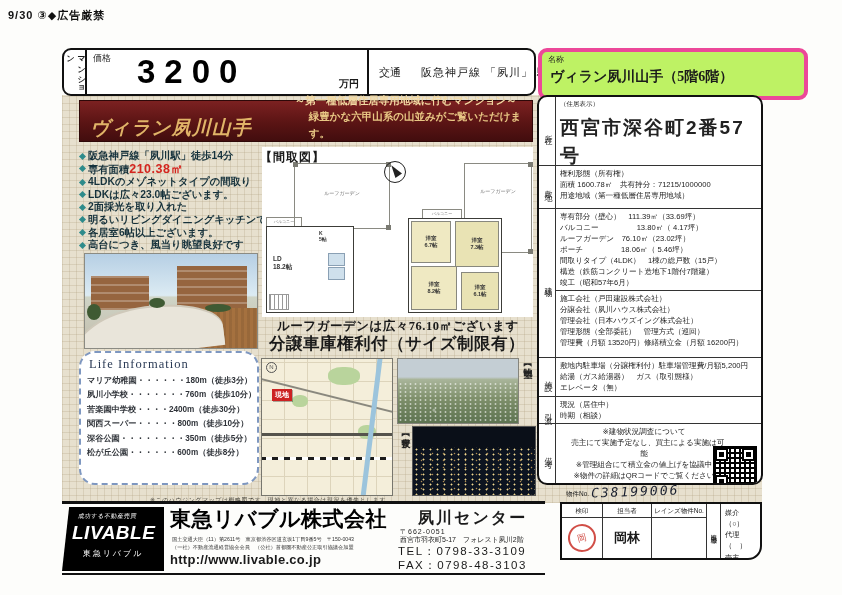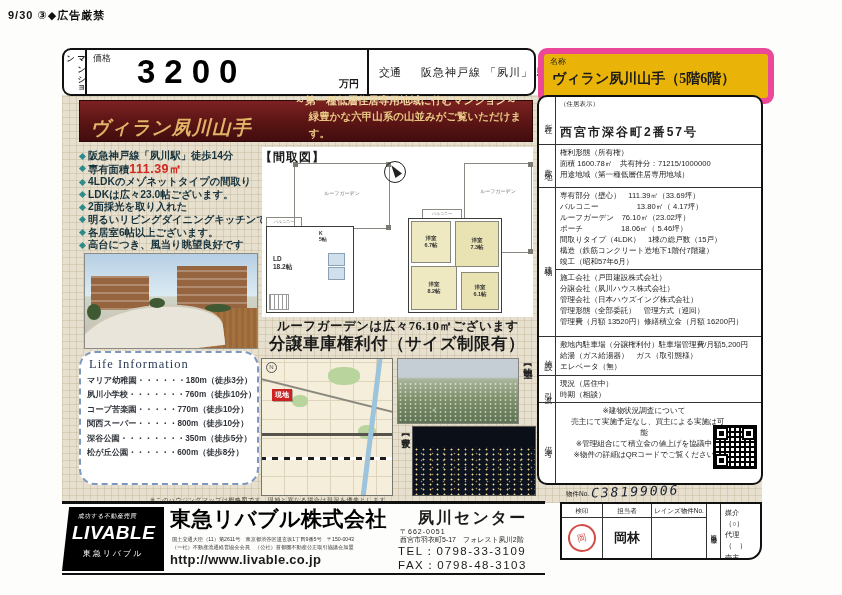--- a/index.html
+++ b/index.html
@@ -16,21 +16,21 @@
   .header-box{left:62px;top:48px;width:470px;height:44px;background:#fff;border:2px solid #111;border-radius:9px;display:flex;}
   .type-tab{width:21px;border-right:2px solid #111;display:flex;align-items:center;justify-content:center;
     writing-mode:vertical-rl;font-size:8px;font-weight:bold;letter-spacing:1px;border-radius:7px 0 0 7px;}
   .price-cell{width:280px;position:relative;}
   .lbl-small{position:absolute;left:6px;top:2px;font-size:9px;color:#222;}
   .price-value{position:absolute;left:50px;top:3px;font-size:33px;font-weight:bold;letter-spacing:9px;color:#000;}
   .price-unit{position:absolute;right:8px;bottom:3px;font-size:10px;font-weight:bold;}
   .access-cell{flex:1;border-left:2px solid #111;position:relative;}
   .access-label{position:absolute;left:10px;top:15px;font-size:11px;}
   .access-value{position:absolute;left:52px;top:15px;font-size:11px;letter-spacing:1px;white-space:nowrap;}
-  .name-box{left:538px;top:48px;width:224px;height:44px;background:#eab308;border:6px solid #ec4899;border-radius:9px;position:absolute;}
+  .name-box{left:538px;top:48px;width:224px;height:44px;background:#bef264;border:4px solid #ec4899;border-radius:9px;position:absolute;padding-left:38px;}
   .name-label{position:absolute;left:6px;top:2px;font-size:8px;}
   .name-value{position:absolute;left:8px;top:16px;font-size:14px;font-weight:bold;font-family:"Liberation Serif","DejaVu Serif",serif;white-space:nowrap;}
   
   .banner{left:80px;top:101px;width:452px;height:40px;background:linear-gradient(180deg,#7c2121 0%,#5a1414 55%,#420d0e 100%);display:flex;align-items:flex-end;box-shadow:0 0 0 1px #2e0808;gap:40px;}
   .banner-title{width:172px;padding-left:10px;font-family:"Liberation Serif","DejaVu Serif",serif;font-style:italic;font-weight:bold;font-size:19px;color:#e0b468;letter-spacing:1px;}
   .banner-lines{font-size:10.5px;font-weight:bold;color:#f2d9a2;line-height:1.55;}
   .banner-line2{padding-left:14px;color:#e8c784;}
   
   .features{left:80px;top:150px;width:182px;list-style:none;margin:0;padding:0;}
   .features li{position:relative;padding-left:8px;font-size:10.3px;font-weight:bold;color:#16323c;line-height:12.6px;white-space:nowrap;}
@@ -94,21 +94,21 @@
     background-size:7px 5px,11px 7px;background-position:0 0,3px 3px;}
   .map-caption{left:150px;top:496px;width:384px;font-size:6px;color:#44423a;letter-spacing:.5px;}
   
   .details-box{left:537px;top:95px;width:226px;height:390px;background:#fff;border:2px solid #111;border-radius:10px;overflow:hidden;display:flex;flex-direction:column;box-sizing:border-box;}
   .sec{display:flex;border-top:1px solid #333;}
   .sec:first-child{border-top:none;}
   .sec-label{width:16px;min-width:16px;border-right:1px solid #333;display:flex;align-items:center;justify-content:center;writing-mode:vertical-rl;font-size:8px;letter-spacing:3px;color:#222;}
   .sec-body{flex:1;padding:2px 4px;font-size:7.6px;line-height:1.45;color:#222;position:relative;}
   .sec-body .row{white-space:nowrap;}
   .loc-note{font-size:6.5px;}
-  .loc-value{font-size:12px;font-weight:bold;letter-spacing:2px;margin-top:16px;}
+  .loc-value{font-size:19px;font-weight:bold;letter-spacing:2px;margin-top:6px;}
   .inner-div{border-top:1px solid #333;margin:2px -4px;}
   .notes-rows{width:168px;text-align:center;}
   .qr{position:absolute;right:4px;top:22px;width:42px;height:42px;border:1px solid #000;background-color:#fff;
     background-image:repeating-linear-gradient(0deg,#000 0 2px,transparent 2px 5px),repeating-linear-gradient(90deg,#000 0 2px,#fff 2px 5px);}
   .qr .f{position:absolute;width:9px;height:9px;border:2px solid #000;background:#000;box-shadow:inset 0 0 0 2px #fff;}
   .qr .f1{left:1px;top:1px;}.qr .f2{right:1px;top:1px;}.qr .f3{left:1px;bottom:1px;}
   
   .hr-top{left:62px;top:501px;width:483px;height:3px;background:#111;}
   .hr-bottom{left:62px;top:573px;width:483px;height:2px;background:#111;}
   .logo{left:62px;top:507px;width:102px;height:64px;background:#000;color:#fff;clip-path:polygon(7% 0,100% 0,100% 100%,0 100%);}
@@ -164,21 +164,21 @@
   <div class="abs banner">
     <div class="banner-title">ヴィラン夙川山手</div>
     <div class="banner-lines">
       <div class="banner-line1">～第一種低層住居専用地域に佇むマンション～</div>
       <div class="banner-line2">緑豊かな六甲山系の山並みがご覧いただけます。</div>
     </div>
   </div>
 
   <ul class="abs features">
     <li>阪急神戸線「夙川駅」徒歩14分</li>
-    <li><span>専有面積</span><span class="area-red">111.39㎡</span></li>
+    <li><span>専有面積</span><span class="area-red">210.38㎡</span></li>
     <li>4LDKのメゾネットタイプの間取り</li>
     <li>LDKは広々23.0帖ございます。</li>
     <li>2面採光を取り入れた</li>
     <li>明るいリビングダイニングキッチンです</li>
     <li>各居室6帖以上ございます。</li>
     <li>高台につき、風当り眺望良好です</li>
   </ul>
 
   <div class="abs photo-building">
     <div class="bld bld1"></div>
@@ -188,21 +188,21 @@
     <div class="shrub" style="left:64px;top:44px;width:16px;height:10px;"></div>
     <div class="shrub" style="left:120px;top:50px;width:26px;height:8px;"></div>
     <div class="shrub" style="left:2px;top:50px;width:14px;height:16px;"></div>
   </div>
 
   <div class="abs life-box">
     <div class="life-title">Life Information</div>
     <ul>
       <li>マリア幼稚園・・・・・・180m（徒歩3分）</li>
       <li>夙川小学校・・・・・・・760m（徒歩10分）</li>
-      <li>コープ苦楽園・・・・・770m（徒歩10分）</li>
+      <li>苦楽園中学校・・・・2400m（徒歩30分）</li>
       <li>関西スーパー・・・・・800m（徒歩10分）</li>
       <li>深谷公園・・・・・・・・350m（徒歩5分）</li>
       <li>松が丘公園・・・・・・600m（徒歩8分）</li>
     </ul>
   </div>
 
   <div class="abs plan-panel">
     <div class="plan plan-l">
       <div class="roof" style="left:28px;top:0;width:94px;height:64px;">
         <span class="lab" style="top:26px;">ルーフガーデン</span>

